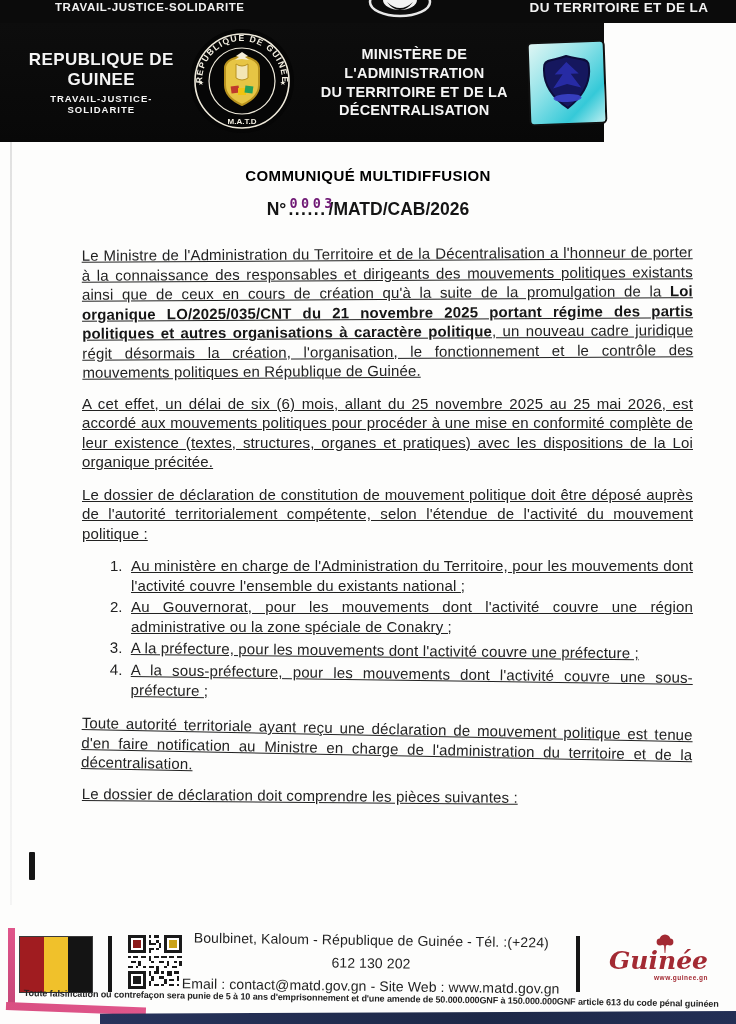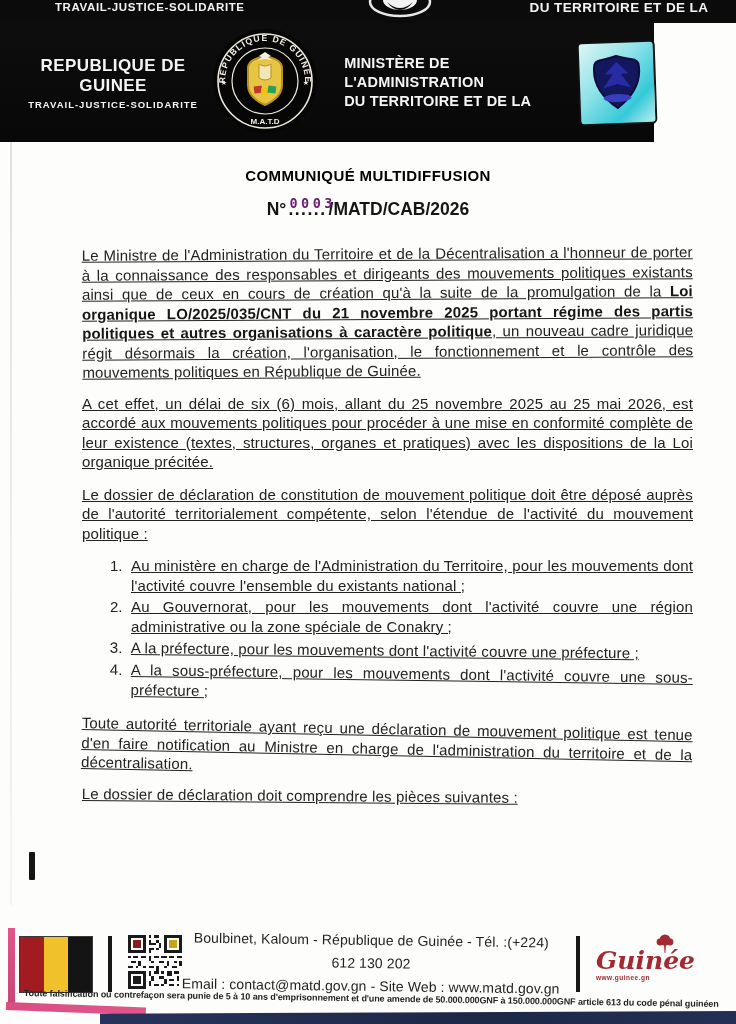--- a/index.html
+++ b/index.html
@@ -60,29 +60,29 @@
     margin: 1px 0 0 60px; width: 78px; height: 15px;
     background: repeating-linear-gradient(90deg,#555 0 4px,#222 4px 7px,#888 7px 9px,#333 9px 14px);
     opacity: .8;
   }
   .top-strip .t-dot {
     margin: 1px 8px 0 14px; width: 9px; height: 13px; background: #f5f5f5;
   }
 
   
   .header-band {
-    position: absolute; left: 0; top: 23px; width: 654px; height: 119px;
+    position: absolute; left: 0; top: 23px; width: 604px; height: 119px;
     background: linear-gradient(#0d0d0d, #080808);
     display: flex; align-items: center; color: #f5f5f5;
   }
   .hb-left { width: 258px; text-align: center; padding-left: 18px; }
   .hb-left .hb-title { font-size: 17px; font-weight: bold; letter-spacing: .4px; }
   .hb-left .hb-sub { font-size: 9.5px; font-weight: bold; letter-spacing: 1px; margin-top: 3px; }
   .hb-seal { flex: 0 0 auto; margin-left: 4px; }
-  .hb-right { width: 270px; text-align: left; margin-left: 26px; }
+  .hb-right { width: 270px; text-align: center; margin-left: 26px; }
   .hb-right div { font-size: 14.5px; font-weight: bold; letter-spacing: .2px; line-height: 1.3; }
   .hb-sticker {
     flex: 0 0 auto; margin-left: 22px; width: 74px; height: 80px;
     background: linear-gradient(135deg, #dff6f4, #8fe2e8 40%, #35c9d8 75%, #bdeef0);
     border-radius: 3px; display: flex; align-items: center; justify-content: center;
     box-shadow: 0 0 0 2px #101010;
     transform: rotate(-2deg);
   }
 
   
@@ -134,21 +134,21 @@
   .flag .s3 { flex: 1; background: #141414; }
   .v-bar {
     width: 4px; height: 56px; background: #161616; flex: 0 0 auto;
     margin: 0 16px;
   }
   .qr { flex: 0 0 auto; }
   .contact {
     flex: 1; text-align: center; font-size: 14px; color: #1f1f1f;
     line-height: 1.65; transform: rotate(0.8deg); letter-spacing: .1px;
   }
-  .brand { flex: 0 0 auto; width: 112px; text-align: left; position: relative; }
+  .brand { flex: 0 0 auto; width: 112px; text-align: right; position: relative; }
   .brand-text {
     font-family: "DejaVu Serif", serif; font-style: italic; font-weight: bold;
     font-size: 25px; color: #a32a33; line-height: 1;
   }
   .brand-sub { font-size: 6.5px; font-weight: bold; color: #a32a33; letter-spacing: .5px; margin-top: 1px; }
   .brand-tree { position: absolute; left: 58px; top: -14px; }
 
   .legal {
     position: absolute; left: 24px; top: 988px; width: 706px;
     font-size: 9px; font-weight: bold; color: #242424; letter-spacing: -0.1px;
@@ -202,20 +202,21 @@
         <path d="M47,36 q6,4 12,0 l0,14 q-6,4 -12,0 z" fill="#f3e6b5" stroke="#b8921f" stroke-width="1"></path>
         <rect x="42" y="58" width="8" height="7" fill="#c0392b" transform="rotate(-8 46 61)"></rect>
         <rect x="49" y="60" width="8" height="7" fill="#f1c40f"></rect>
         <rect x="56" y="58" width="8" height="7" fill="#27a05a" transform="rotate(8 60 61)"></rect>
       </svg>
     </div>
 
     <div class="hb-right">
       <div>MINISTÈRE DE L'ADMINISTRATION</div>
       <div>DU TERRITOIRE ET DE LA</div>
+      <div>DÉCENTRALISATION</div>
     </div>
 
     <div class="hb-sticker">
       <svg width="52" height="58" viewBox="0 0 52 58">
         <path d="M26,2 C36,6 46,4 48,10 C50,22 48,38 26,54 C4,38 2,22 4,10 C6,4 16,6 26,2 Z" fill="#15175e" stroke="#0c0d3a" stroke-width="2"></path>
         <path d="M26,8 L38,20 L30,20 L40,34 L26,30 L12,34 L22,20 L14,20 Z" fill="#2a2fb0" opacity=".85"></path>
         <ellipse cx="26" cy="44" rx="14" ry="4" fill="#3a43c9" opacity=".9"></ellipse>
       </svg>
     </div>
   </div>

